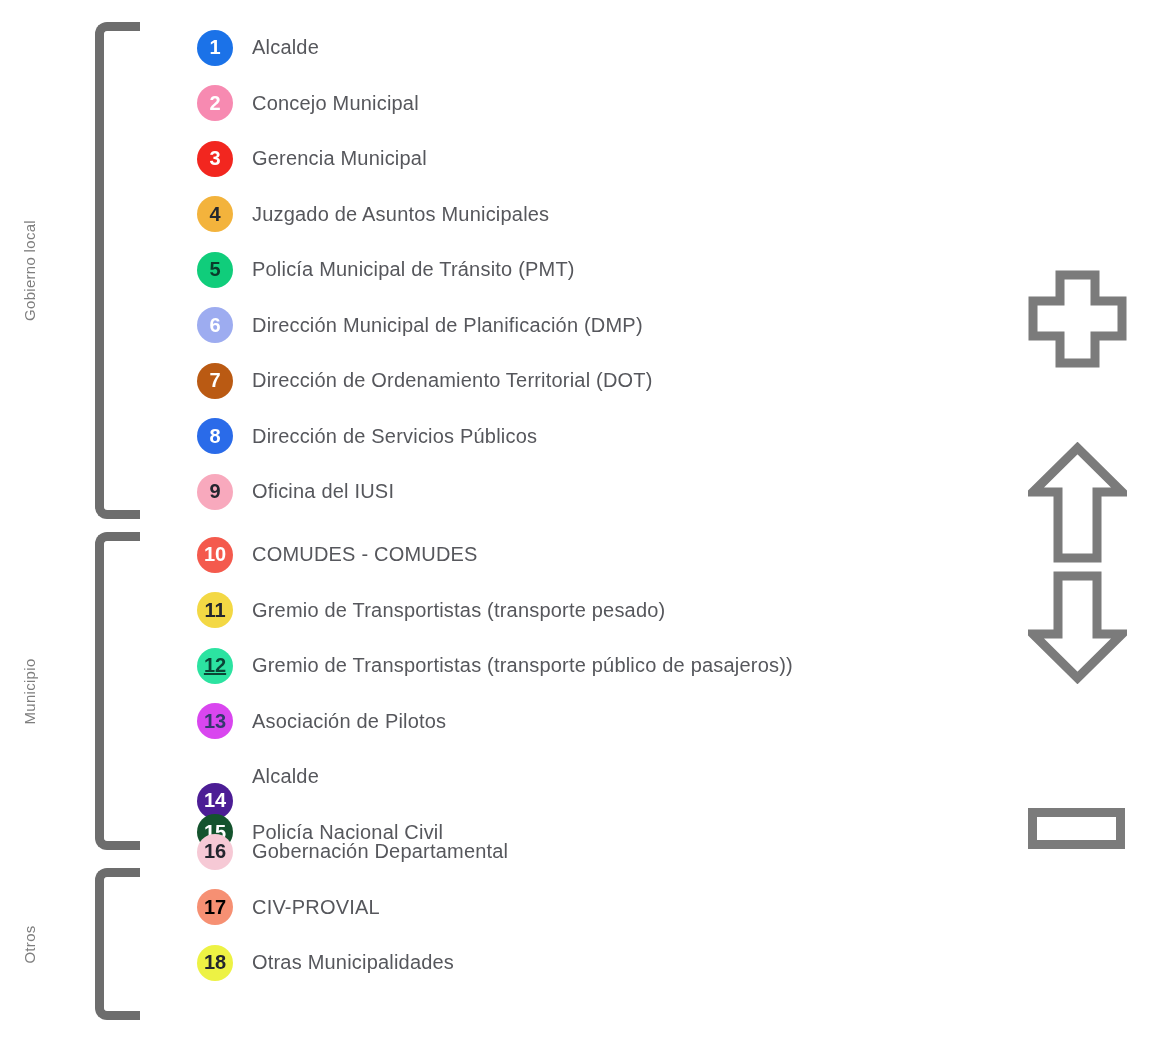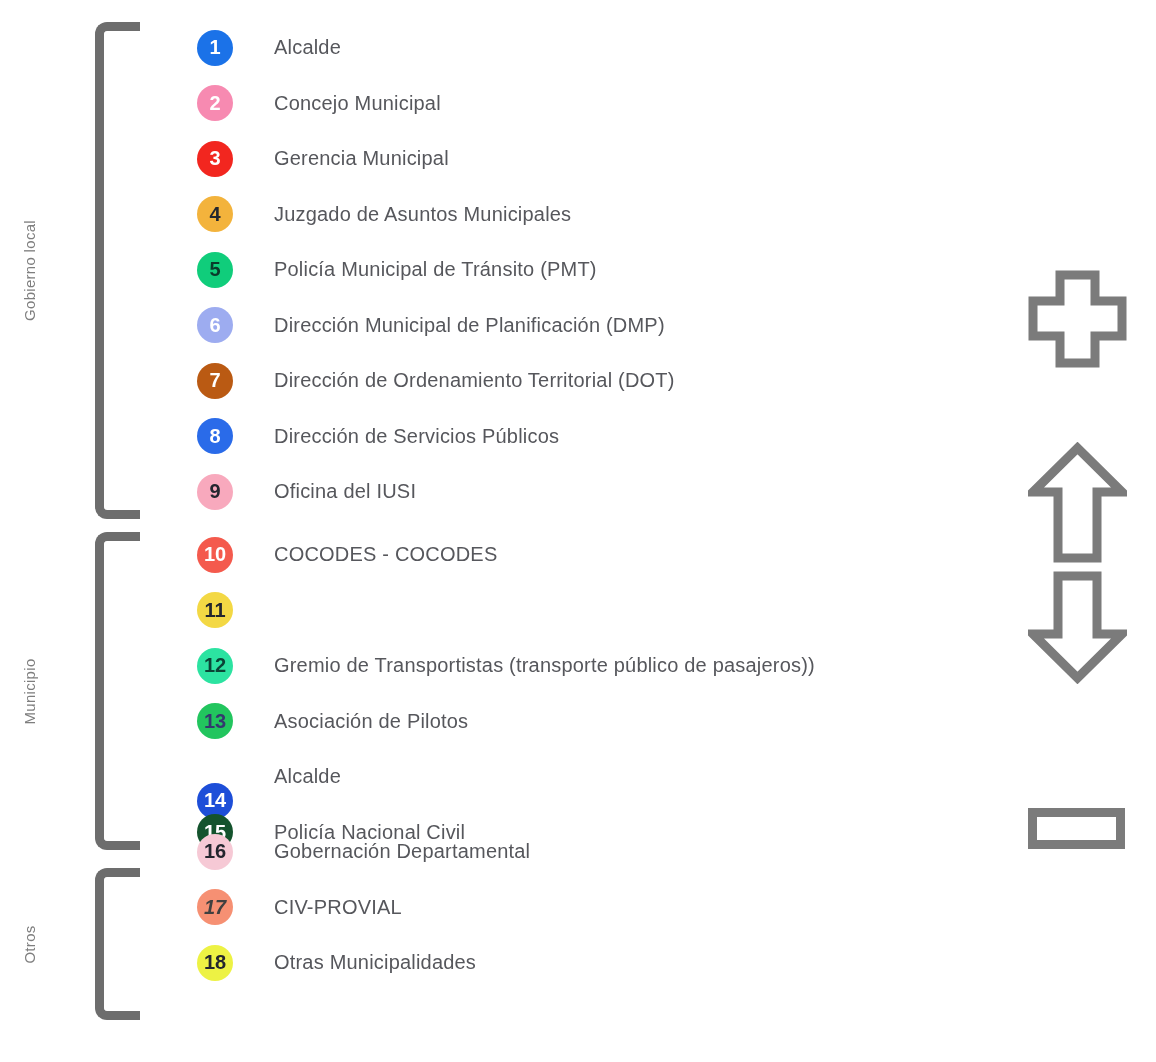--- a/index.html
+++ b/index.html
@@ -39,21 +39,21 @@
   .rows.g0{top:20px;}
   .rows.g1{top:527px;}
   .rows.g2{top:824px;}
   .row{height:55.5px;display:flex;align-items:center;}
   .badge{
     width:36px;height:36px;border-radius:50%;flex:0 0 36px;
     display:flex;align-items:center;justify-content:center;
     font-size:20px;font-weight:600;
   }
   .item-label{
-    margin-left:41px;font-size:20px;color:var(--itemlabel,#56575c);
+    margin-left:19px;font-size:20px;color:var(--itemlabel,#56575c);
     white-space:nowrap;letter-spacing:.2px;
   }
 
   
   .glyph{position:absolute;}
   .glyph.plus{left:1028px;top:270px;}
   .glyph.up{left:1028px;top:442px;}
   .glyph.down{left:1028px;top:571px;}
   .glyph.minus{left:1028px;top:808px;}
   .glyph svg{display:block;}
@@ -137,45 +137,46 @@
 
   <div class="bracket g1"></div>
   <div class="group-label-box g1">
     <span>Municipio</span>
   </div>
   <div class="rows g1">
   <div class="row">
     <span class="badge" style="background: rgb(244, 90, 77);">
       <span style="color: rgb(255, 255, 255);">10</span>
     </span>
-    <span class="item-label">COCODES - COCODES</span>
+    <span class="item-label">COMUDES - COMUDES</span>
   </div>
 
   <div class="row">
     <span class="badge" style="background: rgb(243, 216, 68);">
       <span style="color: rgb(35, 38, 46);">11</span>
     </span>
+    <span class="item-label">Gremio de Transportistas (transporte pesado)</span>
   </div>
 
   <div class="row">
     <span class="badge" style="background: rgb(44, 227, 161);">
-      <span style="color: rgb(11, 68, 54);">12</span>
+      <span style="color: rgb(11, 68, 54); text-decoration: underline;">12</span>
     </span>
     <span class="item-label">Gremio de Transportistas (transporte público de pasajeros))</span>
   </div>
 
   <div class="row">
-    <span class="badge" style="background: #22c55e;">
+    <span class="badge" style="background: #d946ef;">
       <span style="color: rgb(52, 56, 110);">13</span>
     </span>
     <span class="item-label">Asociación de Pilotos</span>
   </div>
 
   <div class="row">
-    <span class="badge" style="background: #1d4ed8; margin-top: 48px;">
+    <span class="badge" style="background: #4c1d95; margin-top: 48px;">
       <span style="color: rgb(255, 255, 255);">14</span>
     </span>
     <span class="item-label">Alcalde</span>
   </div>
 
   <div class="row">
     <span class="badge" style="background: #14532d;">
       <span style="color: rgb(255, 255, 255);">15</span>
     </span>
     <span class="item-label">Policía Nacional Civil</span>
@@ -189,21 +190,21 @@
   <div class="rows g2">
   <div class="row">
     <span class="badge" style="background: rgb(246, 201, 213);">
       <span style="color: rgb(35, 38, 46);">16</span>
     </span>
     <span class="item-label">Gobernación Departamental</span>
   </div>
 
   <div class="row">
     <span class="badge" style="background: rgb(246, 144, 115);">
-      <span style="color: #404040; font-style: italic;">17</span>
+      <span style="color: #000000;">17</span>
     </span>
     <span class="item-label">CIV-PROVIAL</span>
   </div>
 
   <div class="row">
     <span class="badge" style="background: rgb(237, 242, 68);">
       <span style="color: rgb(35, 38, 46);">18</span>
     </span>
     <span class="item-label">Otras Municipalidades</span>
   </div>

